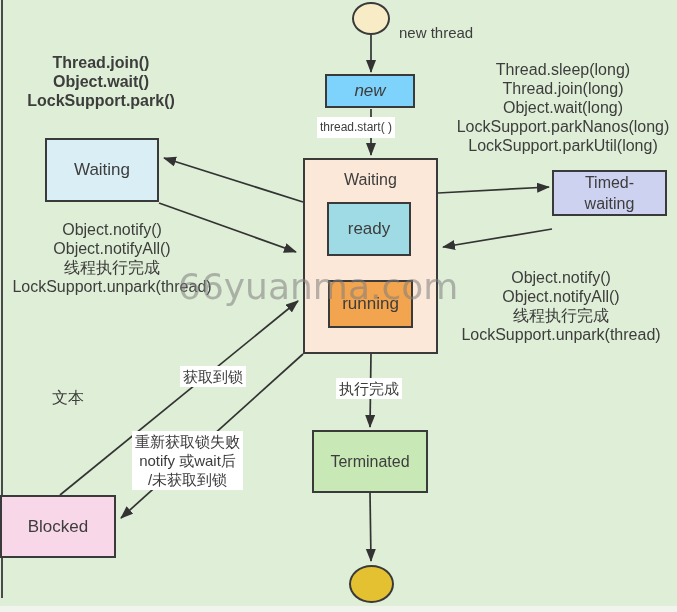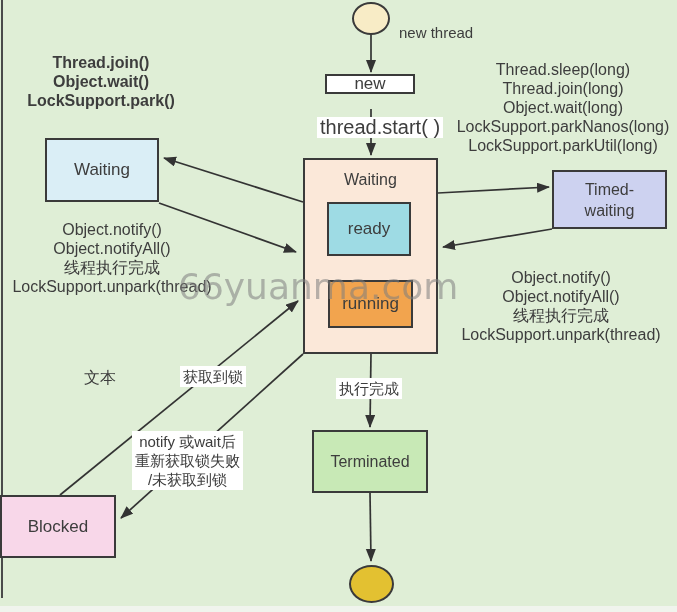--- a/index.html
+++ b/index.html
@@ -65,41 +65,41 @@
       <line x1="371" y1="353" x2="370" y2="427" marker-end="url(#ah)"></line>
       <line x1="370" y1="493" x2="371" y2="561" marker-end="url(#ah)"></line>
       <line x1="348" y1="250" x2="348" y2="277" marker-end="url(#ah)"></line>
       <line x1="391" y1="280" x2="391" y2="254" marker-end="url(#ah)"></line>
     </g>
   </svg>
 
   <div class="circle" style="left:352px;top:2px;width:38px;height:33px;background:#f8ecc6;"></div>
   <div class="circle" style="left:349px;top:565px;width:45px;height:38px;background:#e3c131;"></div>
 
-  <div class="node" style="left:325px;top:74px;width:90px;height:20px;background:#ffffff;">
+  <div class="node" style="left:325px;top:74px;width:90px;height:34px;background:#7dd3fc;font-style:italic;">
     <span>new</span>
   </div>
 
   <div class="node container-node" style="left:303px;top:158px;width:135px;height:196px;background:#fbe8d9;font-size:16px;padding-top:11px;">
     <span>Waiting</span>
   </div>
 
   <div class="node" style="left:327px;top:202px;width:84px;height:54px;background:#9edbe4;">
     <span>ready</span>
   </div>
 
   <div class="node" style="left:328px;top:280px;width:85px;height:48px;background:#f2a44e;">
     <span>running</span>
   </div>
 
   <div class="node" style="left:45px;top:138px;width:114px;height:64px;background:#daeef6;">
     <span>Waiting</span>
   </div>
 
-  <div class="node" style="left:552px;top:170px;width:115px;height:59px;background:#cdd2f0;font-size:16px;line-height:21px;">
+  <div class="node" style="left:552px;top:170px;width:115px;height:46px;background:#cdd2f0;font-size:16px;line-height:21px;">
     <span>
       <span>Timed-</span><br>
       <span>waiting</span>
     </span>
   </div>
 
   <div class="node" style="left:0px;top:495px;width:116px;height:63px;background:#f8d7e9;">
     <span>Blocked</span>
   </div>
 
@@ -130,29 +130,29 @@
     <div>LockSupport.unpark(thread)</div>
   </div>
 
   <div class="textblock" style="left:450px;top:268px;width:222px;">
     <div>Object.notify()</div>
     <div>Object.notifyAll()</div>
     <div>线程执行完成</div>
     <div>LockSupport.unpark(thread)</div>
   </div>
 
-  <div class="textblock" style="left:52px;top:368px;margin-left:32px;">文本</div>
+  <div class="textblock" style="left:52px;top:388px;">文本</div>
 
-  <div class="wlabel" style="left:317px;top:117px;font-size:20px;">thread.start( )</div>
+  <div class="wlabel" style="left:317px;top:117px;font-size:12px;">thread.start( )</div>
 
   <div class="wlabel" style="left:180px;top:366px;">获取到锁</div>
 
   <div class="wlabel" style="left:132px;top:431px;">
+    <div>重新获取锁失败</div>
     <div>notify 或wait后</div>
-    <div>重新获取锁失败</div>
     <div>/未获取到锁</div>
   </div>
 
   <div class="wlabel" style="left:336px;top:378px;">执行完成</div>
 
   <div id="watermark">66yuanma.com</div>
 
   <div id="bottom-strip"></div>
 </div>
 

